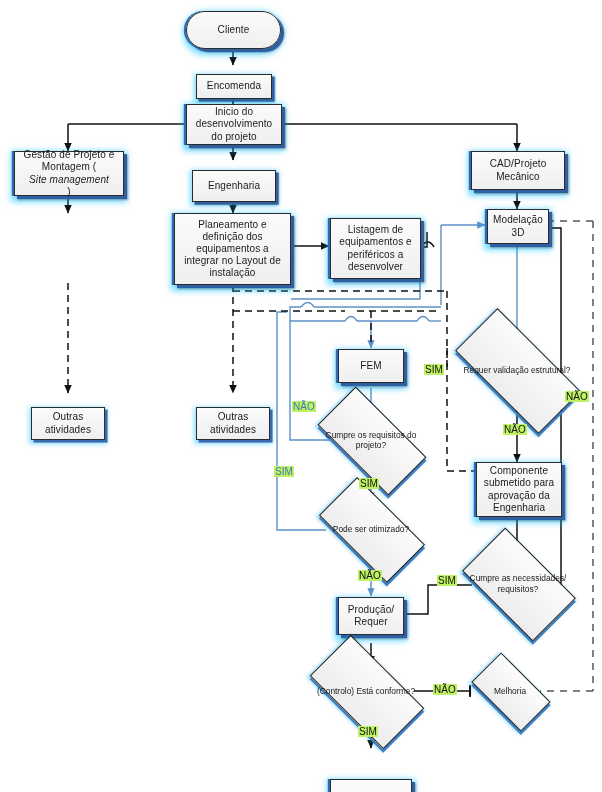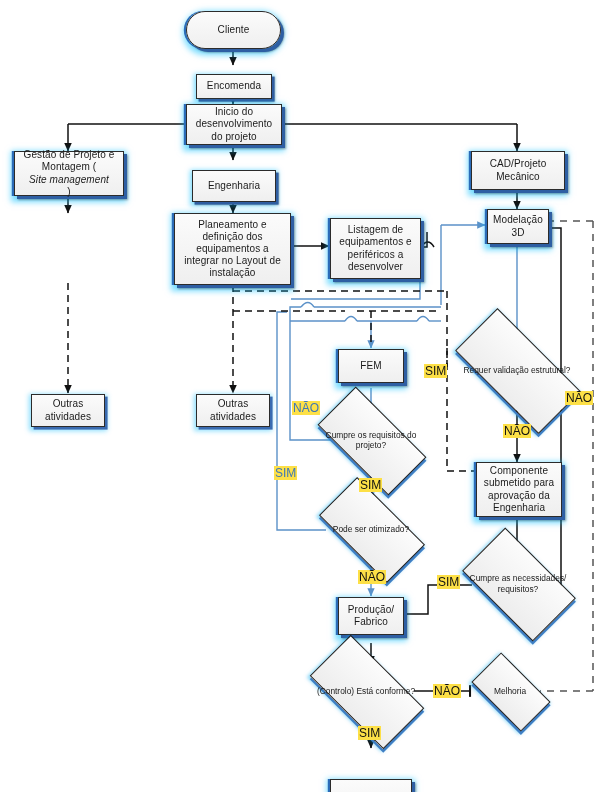--- a/index.html
+++ b/index.html
@@ -29,20 +29,21 @@
     box-shadow:
       3px 3px 0 0 #2e5fa3,
       3.5px 3.5px 2px 0 rgba(0,0,0,.35),
       -2.2px 0 0 0 #2b6cb8,
       0 3px 6px 3px rgba(0,190,255,.55);
   }
   .glow-soft{
     box-shadow:
       2.6px 2.6px 0 0 #3a6bb0,
       0 2px 5px 2px rgba(0,185,250,.45);
+    margin-top: 13px;
   }
   .glow-plain{
     box-shadow:
       2.6px 2.6px 0 0 #2f5ea1,
       3px 3px 2px rgba(0,0,0,.3),
       0 2px 5px 2px rgba(0,190,255,.5);
     margin-top: 9px;
   }
   .rounded{border-radius:999px;}
 
@@ -58,21 +59,21 @@
     position:absolute;left:0;top:0;width:100%;height:100%;
     background:linear-gradient(180deg,#fcfcfc 0%,#ededed 100%);
     border:1.2px solid #1f1f1f;
     transform:rotate(45deg);
     box-shadow:2.4px 2.4px 0 0 #3f7fc4, 0 2px 4px 1px rgba(0,170,240,.5);
   }
   .dia .txt{position:relative;z-index:2;width:118%;}
 
   .lbl{
     position:absolute;z-index:6;
-    font-size:12px;color:#111;background:#fde047;
+    font-size:10px;color:#111;background:#bef264;
     padding:0 1px;white-space:nowrap;
   }
   .lbl.blue{color:#3f77b5;}
   .ital{font-style:italic;}
 </style>
 </head>
 <body>
 
 <div id="stage">
 
@@ -241,21 +242,21 @@
 
   <div class="node glow" style="left:338px;top:349px;width:66px;height:34px;">
     <span>FEM</span>
   </div>
 
   <div class="node glow" style="left:476px;top:462px;width:86px;height:55px;">
     <span>Componente submetido para aprovação da Engenharia</span>
   </div>
 
   <div class="node glow" style="left:338px;top:597px;width:66px;height:38px;">
-    <span>Produção/ Fabrico</span>
+    <span>Produção/ Requer</span>
   </div>
 
   <div class="node glow" style="left:330px;top:779px;width:82px;height:50px;">
     <span>Embalamento e expedição</span>
   </div>
 
   <div class="dia" style="left:459px;top:341px;width:116px;height:58px;">
     <div class="shape"></div>
     <div class="txt">Requer validação estrutural?</div>
   </div>

